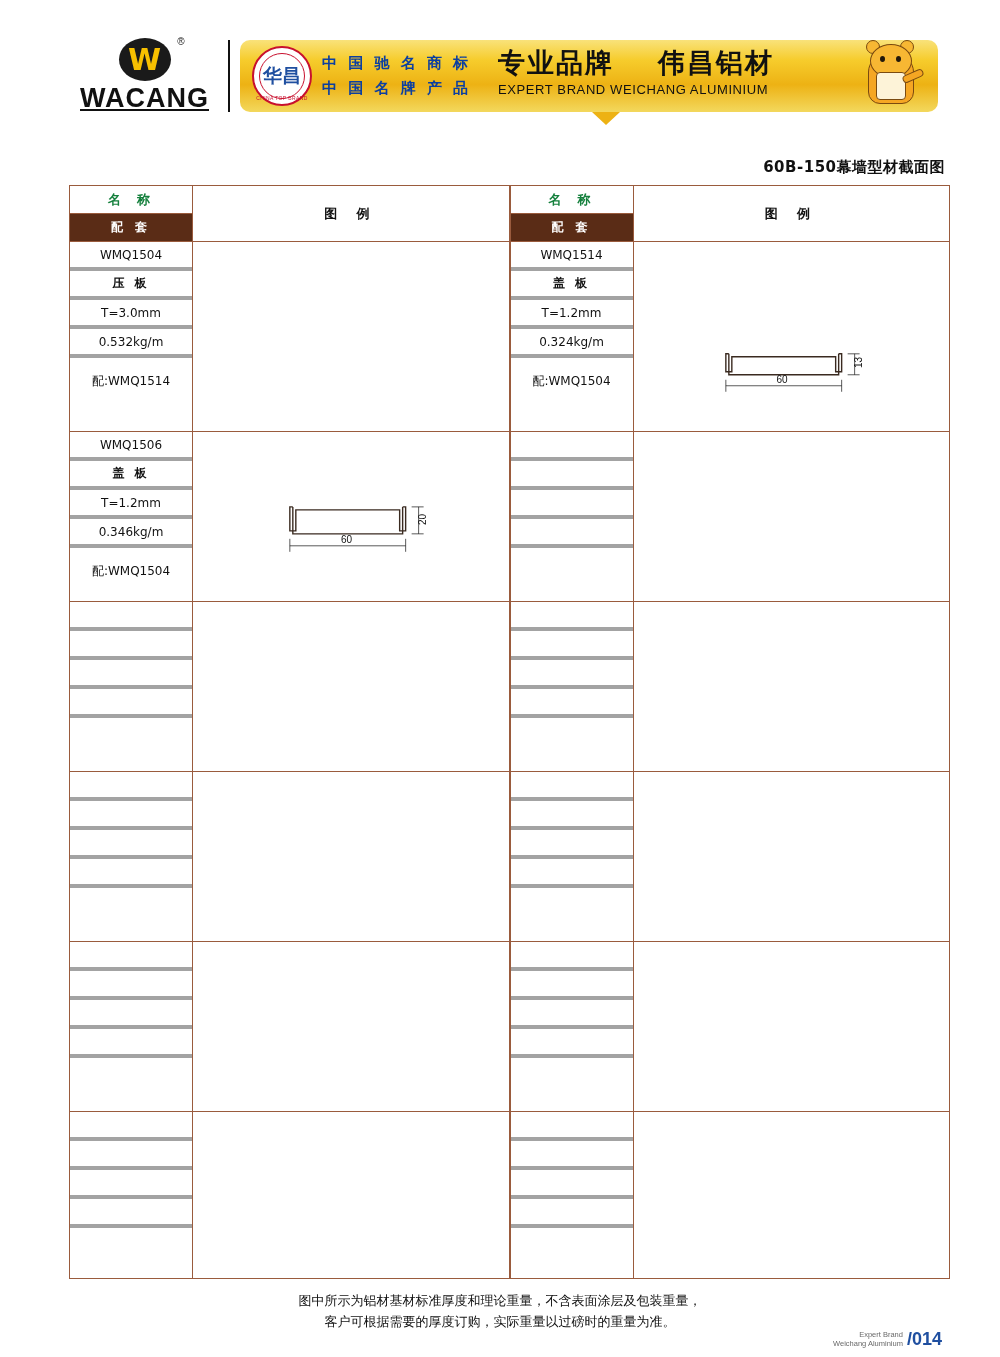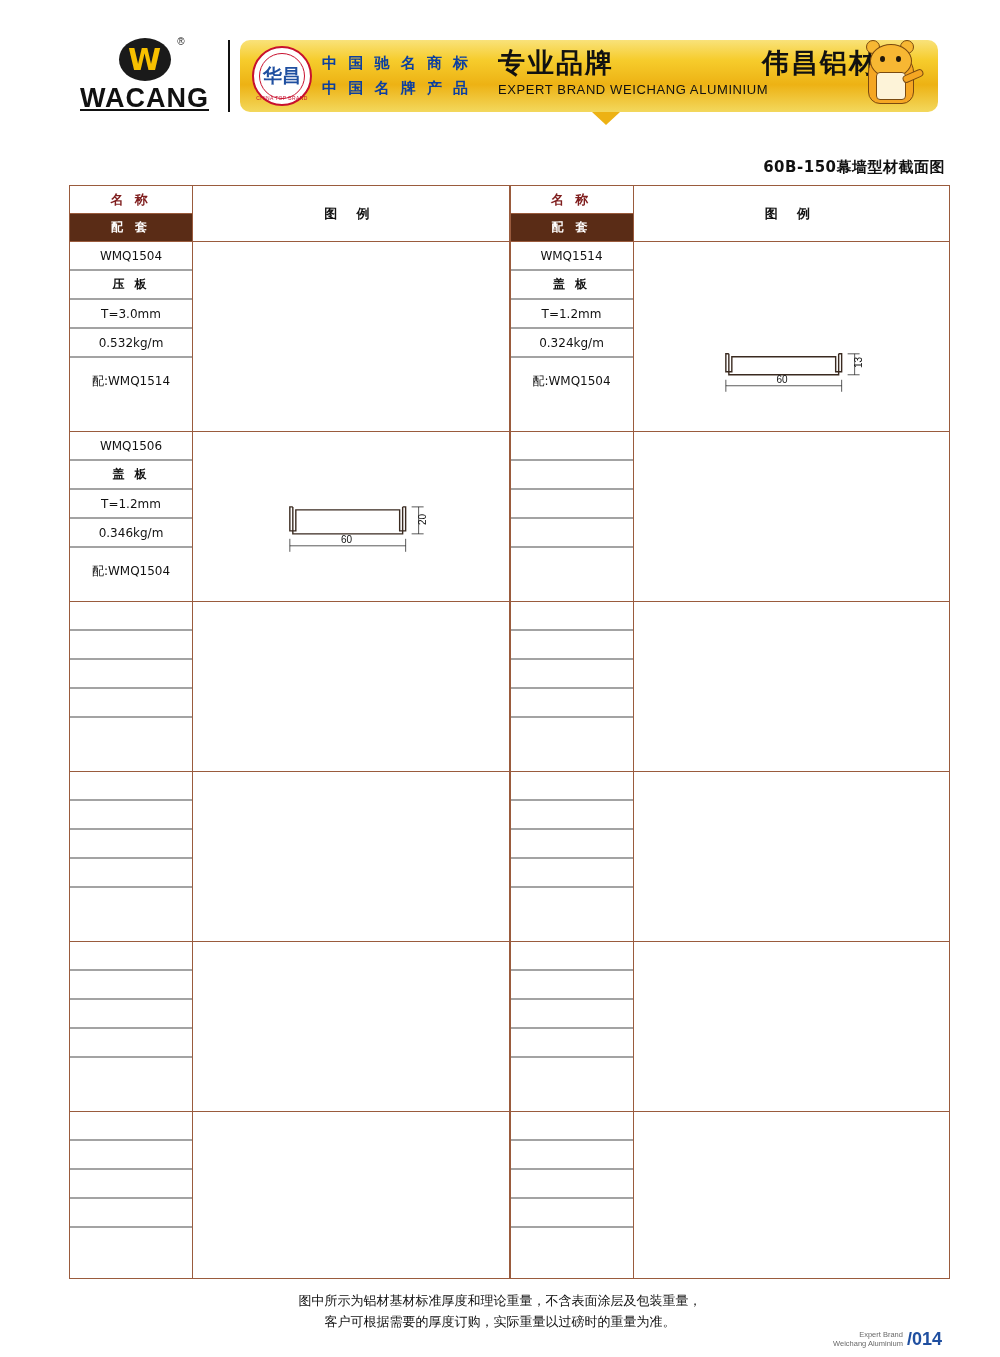--- a/index.html
+++ b/index.html
@@ -65,21 +65,21 @@
     position:absolute; left:82px; top:11px; width:170px;
     color:#0c3fa0; font-size:15px; line-height:25px; letter-spacing:3px;
     font-family:"DejaVu Sans", sans-serif; font-weight:bold;
   }
   .banner-main {
     position:absolute; left:258px; top:6px; width:380px;
   }
   .banner-main .cn {
     font-size:27px; font-weight:bold; color:#111; letter-spacing:2px;
     font-family:"DejaVu Sans", sans-serif; line-height:34px;
-    display:flex; gap:44px;justify-content:space-between;
+    display:flex; gap:44px;
   }
   .banner-main .en {
     font-size:13px; color:#111; letter-spacing:.6px; margin-top:2px;
     font-family:"Liberation Sans", sans-serif;
   }
   .mascot {
     position:absolute; right:8px; top:2px; width:76px; height:70px;
   }
   .mascot .body {
     position:absolute; left:14px; top:12px; width:46px; height:50px;
@@ -130,22 +130,22 @@
   .half { width:440.5px; height:100%; display:flex; flex-direction:column; }
   .half.left { border-right:0; }
 
   .hdr-row { display:flex; height:57px; }
   .hdr-left {
     width:123px; display:flex; flex-direction:column;
     border:1px solid #9a5b3d; border-right:0;
   }
   .hdr-name {
     flex:1; display:flex; align-items:center; justify-content:center;
-    font-size:13px; font-weight:bold; color:#7f1d1d; letter-spacing:4px;
-    font-family:Liberation Serif, serif;
+    font-size:13px; font-weight:bold; color:#15803d; letter-spacing:4px;
+    font-family:Liberation Mono, monospace;
     border-bottom:1px solid #9a5b3d;
   }
   .hdr-sub {
     flex:1; display:flex; align-items:center; justify-content:center;
     background:#5a2c16; color:#ffffff; font-size:12px; font-weight:bold; letter-spacing:4px;
     font-family:"DejaVu Sans", sans-serif;
   }
   .hdr-right {
     flex:1; display:flex; align-items:center; justify-content:center;
     border:1px solid #9a5b3d;
@@ -156,21 +156,21 @@
   .group {
     display:flex; border-left:1px solid #9a5b3d; border-right:1px solid #9a5b3d;
     border-bottom:1px solid #9a5b3d;
   }
   .labels {
     width:123px; border-right:1px solid #9a5b3d;
     display:flex; flex-direction:column;
   }
   .lbl {
     height:29px; display:flex; align-items:center; justify-content:center;
-    font-size:12px; color:#111; border-bottom:2px solid #a3a3a3;
+    font-size:12px; color:#111; border-bottom:4px solid #a3a3a3;
     font-family:"DejaVu Sans", sans-serif;
   }
   .lbl.bold { font-weight:bold; letter-spacing:3px; }
   .lbl.tall { height:46px; border-bottom:0; }
   .fig {
     flex:1; position:relative;
   }
 
   
   .dwg { position:absolute; inset:0; }

